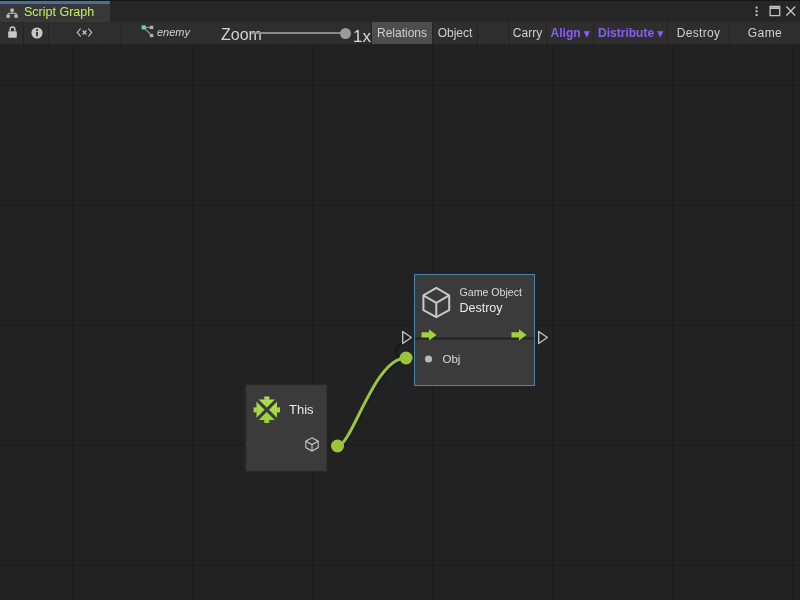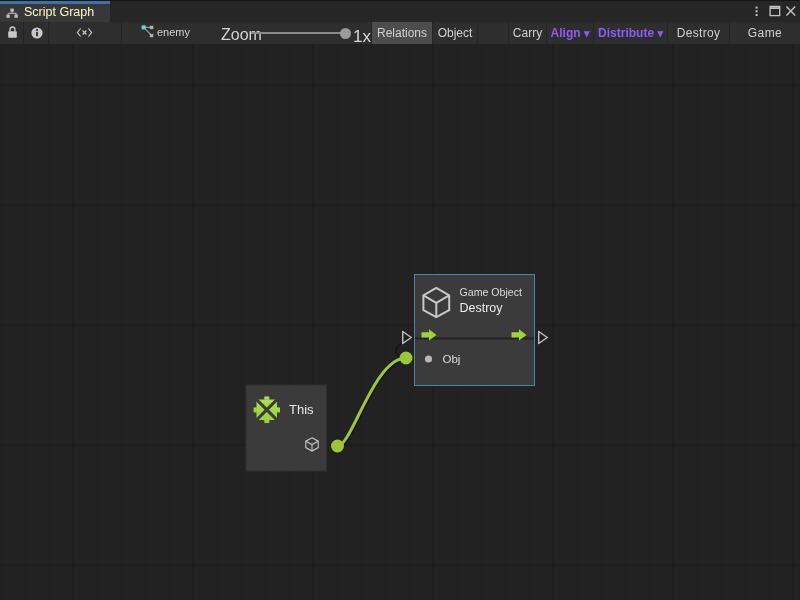--- a/index.html
+++ b/index.html
@@ -20,21 +20,21 @@
   <svg class="abs" style="left:6px;top:7.5px;" width="13" height="12" viewBox="0 0 13 12">
     <g fill="#bdbdbd">
       <rect x="4.4" y="0.6" width="3.4" height="3.2"></rect>
       <rect x="0.4" y="6.6" width="3.4" height="3.2"></rect>
       <rect x="8.4" y="6.6" width="3.4" height="3.2"></rect>
     </g>
     <g stroke="#bdbdbd" stroke-width="1" fill="none">
       <path d="M6.1,3.8 V5.3 M2.1,6.6 V5.3 H10.1 V6.6 M10.1,5.3 V6.6"></path>
     </g>
   </svg>
-  <div class="abs" style="left:24px;top:5px;font-size:12.5px;color:#fef9c3;">Script Graph</div>
+  <div class="abs" style="left:24px;top:5px;font-size:12.5px;color:#bef264;">Script Graph</div>
 
   <svg class="abs" style="left:754px;top:5px;" width="44" height="12" viewBox="0 0 44 12">
     <g fill="#c4c4c4">
       <rect x="1.6" y="1.6" width="2" height="2"></rect>
       <rect x="1.6" y="5.3" width="2" height="2"></rect>
       <rect x="1.6" y="9" width="2" height="2"></rect>
     </g>
     <g stroke="#c4c4c4" fill="none">
       <rect x="16.1" y="1.4" width="9.6" height="9.2" stroke-width="1.3"></rect>
       <line x1="16.1" y1="3.1" x2="25.7" y2="3.1" stroke-width="1.8"></line>
@@ -69,21 +69,21 @@
 
   <svg class="abs" style="left:140px;top:24px;" width="15" height="14" viewBox="0 0 15 14">
     <g stroke="#9a9a9a" stroke-width="1.1">
       <line x1="3.7" y1="3.4" x2="11.6" y2="3.4"></line>
       <line x1="3.7" y1="3.4" x2="11.6" y2="11.5"></line>
     </g>
     <rect x="1.6" y="1.4" width="4.2" height="4" fill="#63d7c4"></rect>
     <rect x="9.8" y="1.8" width="3.5" height="3.3" fill="#b0b0b0"></rect>
     <rect x="9.8" y="9.9" width="3.5" height="3.3" fill="#b0b0b0"></rect>
   </svg>
-  <div class="abs" style="left:157px;top:25.5px;font-size:11px;color:#d2d2d2;">enemy</div>
+  <div class="abs" style="left:157px;top:25.5px;font-size:11px;color:#d2d2d2;font-style:italic;">enemy</div>
   <div class="abs" style="left:221px;top:25.5px;font-size:16px;color:#d2d2d2;">Zoom</div>
 
   <div class="abs" style="left:251px;top:32px;width:94px;height:1.6px;background:#8a8a8a;"></div>
   <div class="abs" style="left:339.5px;top:27.5px;width:11px;height:11px;border-radius:50%;background:#9b9b9b;"></div>
   <div class="abs" style="left:353px;top:26.5px;font-size:17px;color:#d8d8d8;">1x</div>
 
   <div class="abs" style="left:372px;top:22px;width:60px;height:22px;background:#4d4d4d;"></div>
   <div id="btns"></div>
   <div class="abs btxt" style="left:372px;width:60px;">Relations</div>
   <div class="abs btxt" style="left:433px;width:44px;">Object</div>

